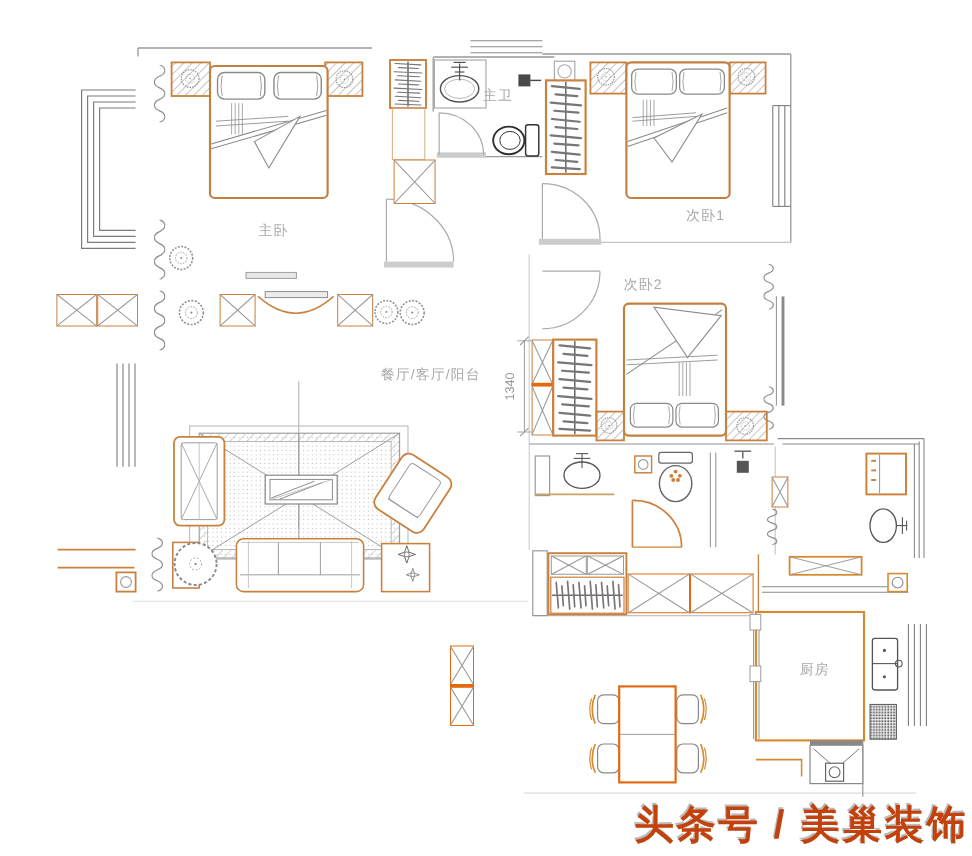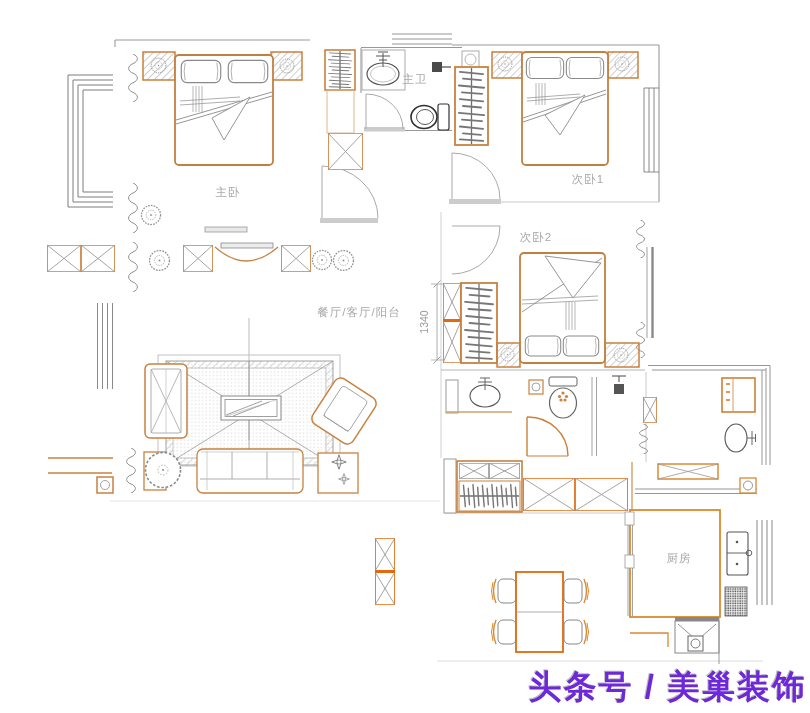--- a/index.html
+++ b/index.html
@@ -6,21 +6,21 @@
   html,body{margin:0;padding:0;background:#ffffff;}
   body{font-family:"Liberation Sans", sans-serif;}
   .canvas{position:relative;width:810px;height:713px;background:#ffffff;overflow:hidden;}
   svg{position:absolute;left:0;top:0;}
   svg text{font-family:"Liberation Sans", sans-serif;fill:#a8a8a8;}
   .room-label{font-size:11.5px;letter-spacing:1px;}
   .dim-label{font-size:10.5px;fill:#999;}
   .watermark{
     position:absolute;right:3px;bottom:3px;
     font-size:33px;font-weight:bold;letter-spacing:2px;
-    color:#6d28d9;
+    color:#c2410c;
     text-shadow:1px 2px 1px #ffffff,-1px -1px 0 #b9b9b9;
     white-space:nowrap;
   }
 </style>
 </head>
 <body>
 
 <div class="canvas">
 <svg viewBox="0 0 810 713" width="810" height="713">
 <defs>

